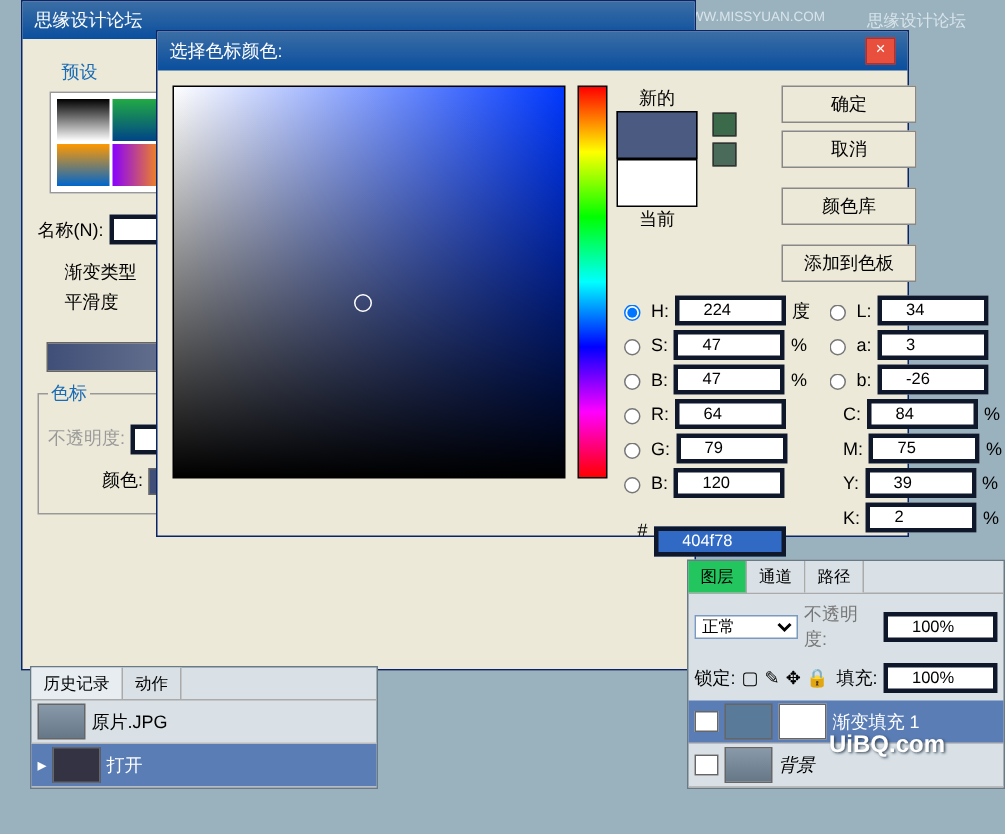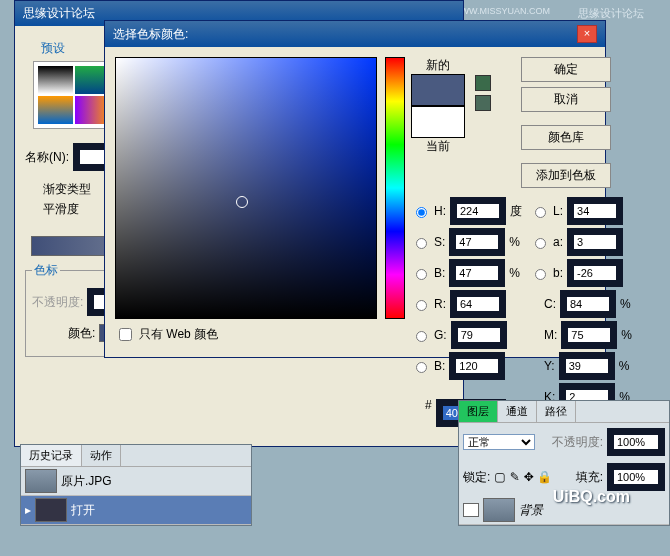--- a/index.html
+++ b/index.html
@@ -2,21 +2,21 @@
 <html><head>
 <meta charset="utf-8">
 <style>
 body{margin:0;font-family:"Microsoft YaHei",SimSun,sans-serif;font-size:12px;background:#9ab2be;width:670px;height:556px;overflow:hidden;position:relative}
 .win{position:absolute;background:#ece9d8;border:1px solid #0a246a}
 .titlebar{background:linear-gradient(#3b6ea5,#0a4e9e);color:#fff;padding:4px 8px;font-size:12px;display:flex;align-items:center;justify-content:space-between}
 .close-btn{width:18px;height:16px;background:#e84f3c;border:1px solid #a33;color:#fff;text-align:center;line-height:14px;font-size:11px;cursor:pointer}
 .section-title{color:#1a6bb5;padding:4px 0}
 .presets{display:flex;flex-wrap:wrap;gap:2px;width:160px;padding:4px;border:1px solid #999;background:#fff}
 .preset{width:35px;height:28px}
-input[type=text]{border:7px solid #0f172a;padding:1px 3px;font-size:11px;width:36px;background:#fff}
+input[type=text]{border:3px solid #0f172a;padding:1px 16px;font-size:11px;width:36px;background:#fff}
 .btn{background:#ece9d8;border:1px solid #888;padding:3px 14px;font-size:12px;cursor:pointer;min-width:70px;text-align:center}
 .row{display:flex;align-items:center;gap:4px;margin:3px 0}
 label{font-size:12px}
 .color-field{width:260px;height:260px;position:relative;border:1px solid #000}
 .hue-strip{width:18px;height:260px;border:1px solid #000;background:linear-gradient(red,#ff0,lime,cyan,blue,#f0f,red)}
 .swatch-box{border:1px solid #000}
 .radio{width:11px;height:11px}
 .watermark{position:absolute;right:26px;color:#d8e4eb;font-size:11px}
 fieldset{border:1px solid #999;padding:6px;margin:6px 0}
 legend{color:#1a6bb5;font-size:12px}
@@ -88,24 +88,20 @@
 <div class="win" style="left:104px;top:20px;width:500px;height:336px">
   <div class="titlebar">
     <span>选择色标颜色:</span>
     <span class="close-btn">×</span>
   </div>
   <div style="padding:10px;display:flex;gap:8px">
     <div>
       <div class="color-field" style="background:linear-gradient(to top,#000,transparent),linear-gradient(to right,#fff,#0038ff)">
         <div style="position:absolute;left:120px;top:138px;width:10px;height:10px;border:1px solid #fff;border-radius:50%"></div>
       </div>
-      <div class="row" style="margin-top:6px">
-        <input type="checkbox" style="">
-        <label>只有 Web 颜色</label>
-      </div>
     </div>
     <div style="display:flex;gap:6px">
       <div class="hue-strip"></div>
       <div style="width:200px">
         <div style="display:flex;gap:10px">
           <div style="text-align:center">
             <div>新的</div>
             <div class="swatch-box" style="width:52px;height:30px;background:#4a5a80"></div>
             <div class="swatch-box" style="width:52px;height:30px;background:#fff"></div>
             <div>当前</div>
@@ -217,20 +213,26 @@
   </div>
   <div class="row" style="padding:2px 4px">
     <label>锁定:</label>
     <span>▢</span>
     <span>✎</span>
     <span>✥</span>
     <span>🔒</span>
     <label style="margin-left:auto">填充:</label>
     <input type="text" style="width: 38px;" value="100%">
   </div>
+  <div class="layer-row" style="background:#5a7db5;color:#fff">
+    <div class="eye"></div>
+    <div class="thumb"></div>
+    <div class="thumb" style="background:#fff"></div>
+    <span>渐变填充 1</span>
+  </div>
   <div class="layer-row">
     <div class="eye"></div>
     <div class="thumb" style="background:linear-gradient(#89a,#678)"></div>
     <span style="font-style:italic">背景</span>
   </div>
 </div>
 
 <div class="history-panel">
   <div style="display:flex;border-bottom:1px solid #aaa">
     <div class="tab" style="background:#e8edf1">历史记录</div>

